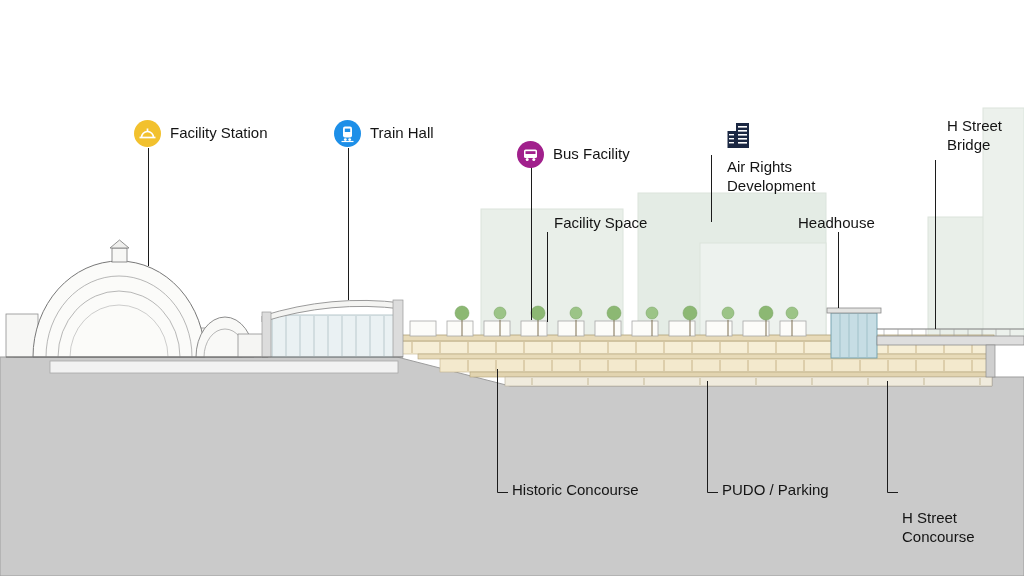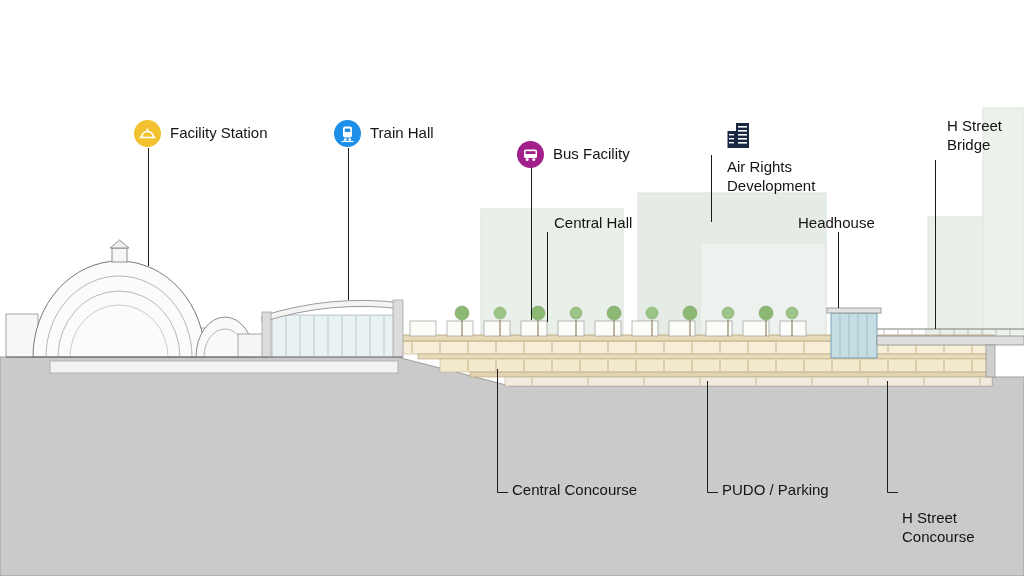--- a/index.html
+++ b/index.html
@@ -190,29 +190,29 @@
       </g>
     </svg>
     <span class="txt wrap w100">Air Rights Development</span>
   </div>
 
   <div class="label top-align" style="left:947px;top:117px;">
     <span class="txt wrap w74">H Street Bridge</span>
   </div>
 
   <div class="label" style="left:554px;top:214px;">
-    <span class="txt">Central Hall</span>
+    <span class="txt">Facility Space</span>
   </div>
 
   <div class="label" style="left:798px;top:214px;">
     <span class="txt">Headhouse</span>
   </div>
 
   <div class="label" style="left:512px;top:481px;">
-    <span class="txt">Central Concourse</span>
+    <span class="txt">Historic Concourse</span>
   </div>
 
   <div class="label" style="left:722px;top:481px;align-items:flex-end;">
     <span class="txt">PUDO / Parking</span>
   </div>
 
   <div class="label top-align" style="left:902px;top:502px;margin-top:7px;">
     <span class="txt wrap w92">H Street Concourse</span>
   </div>
 

